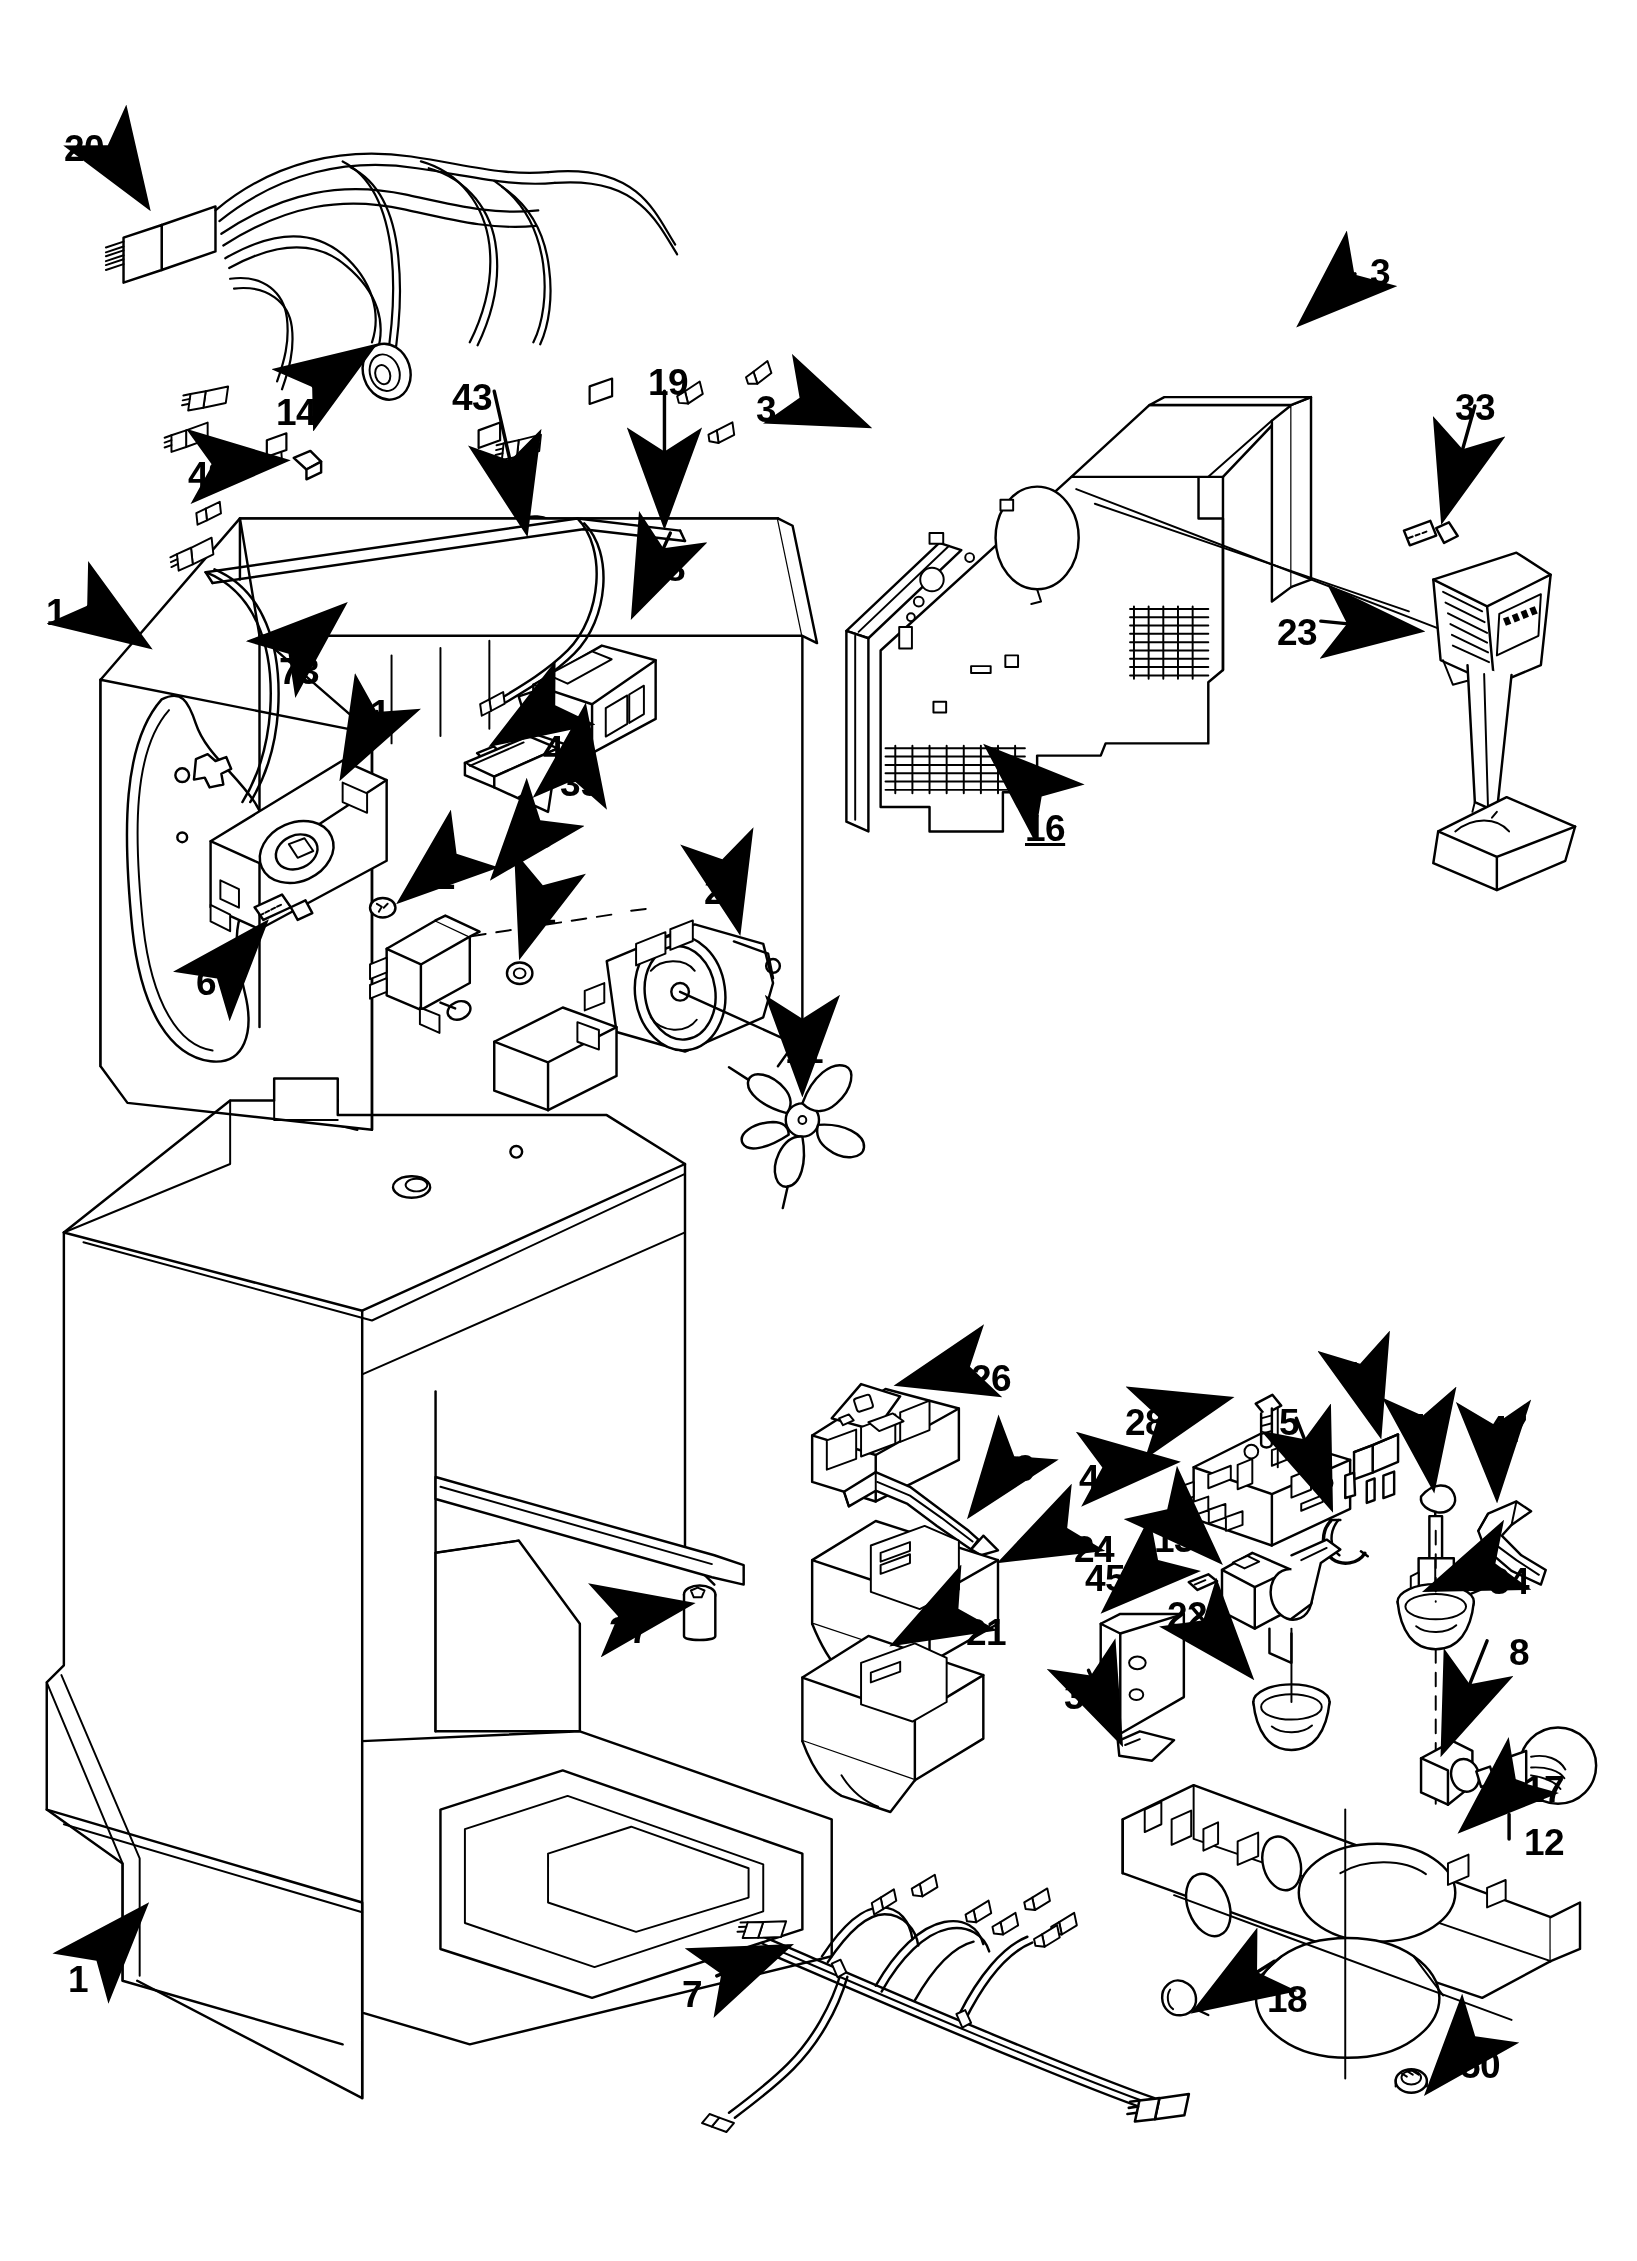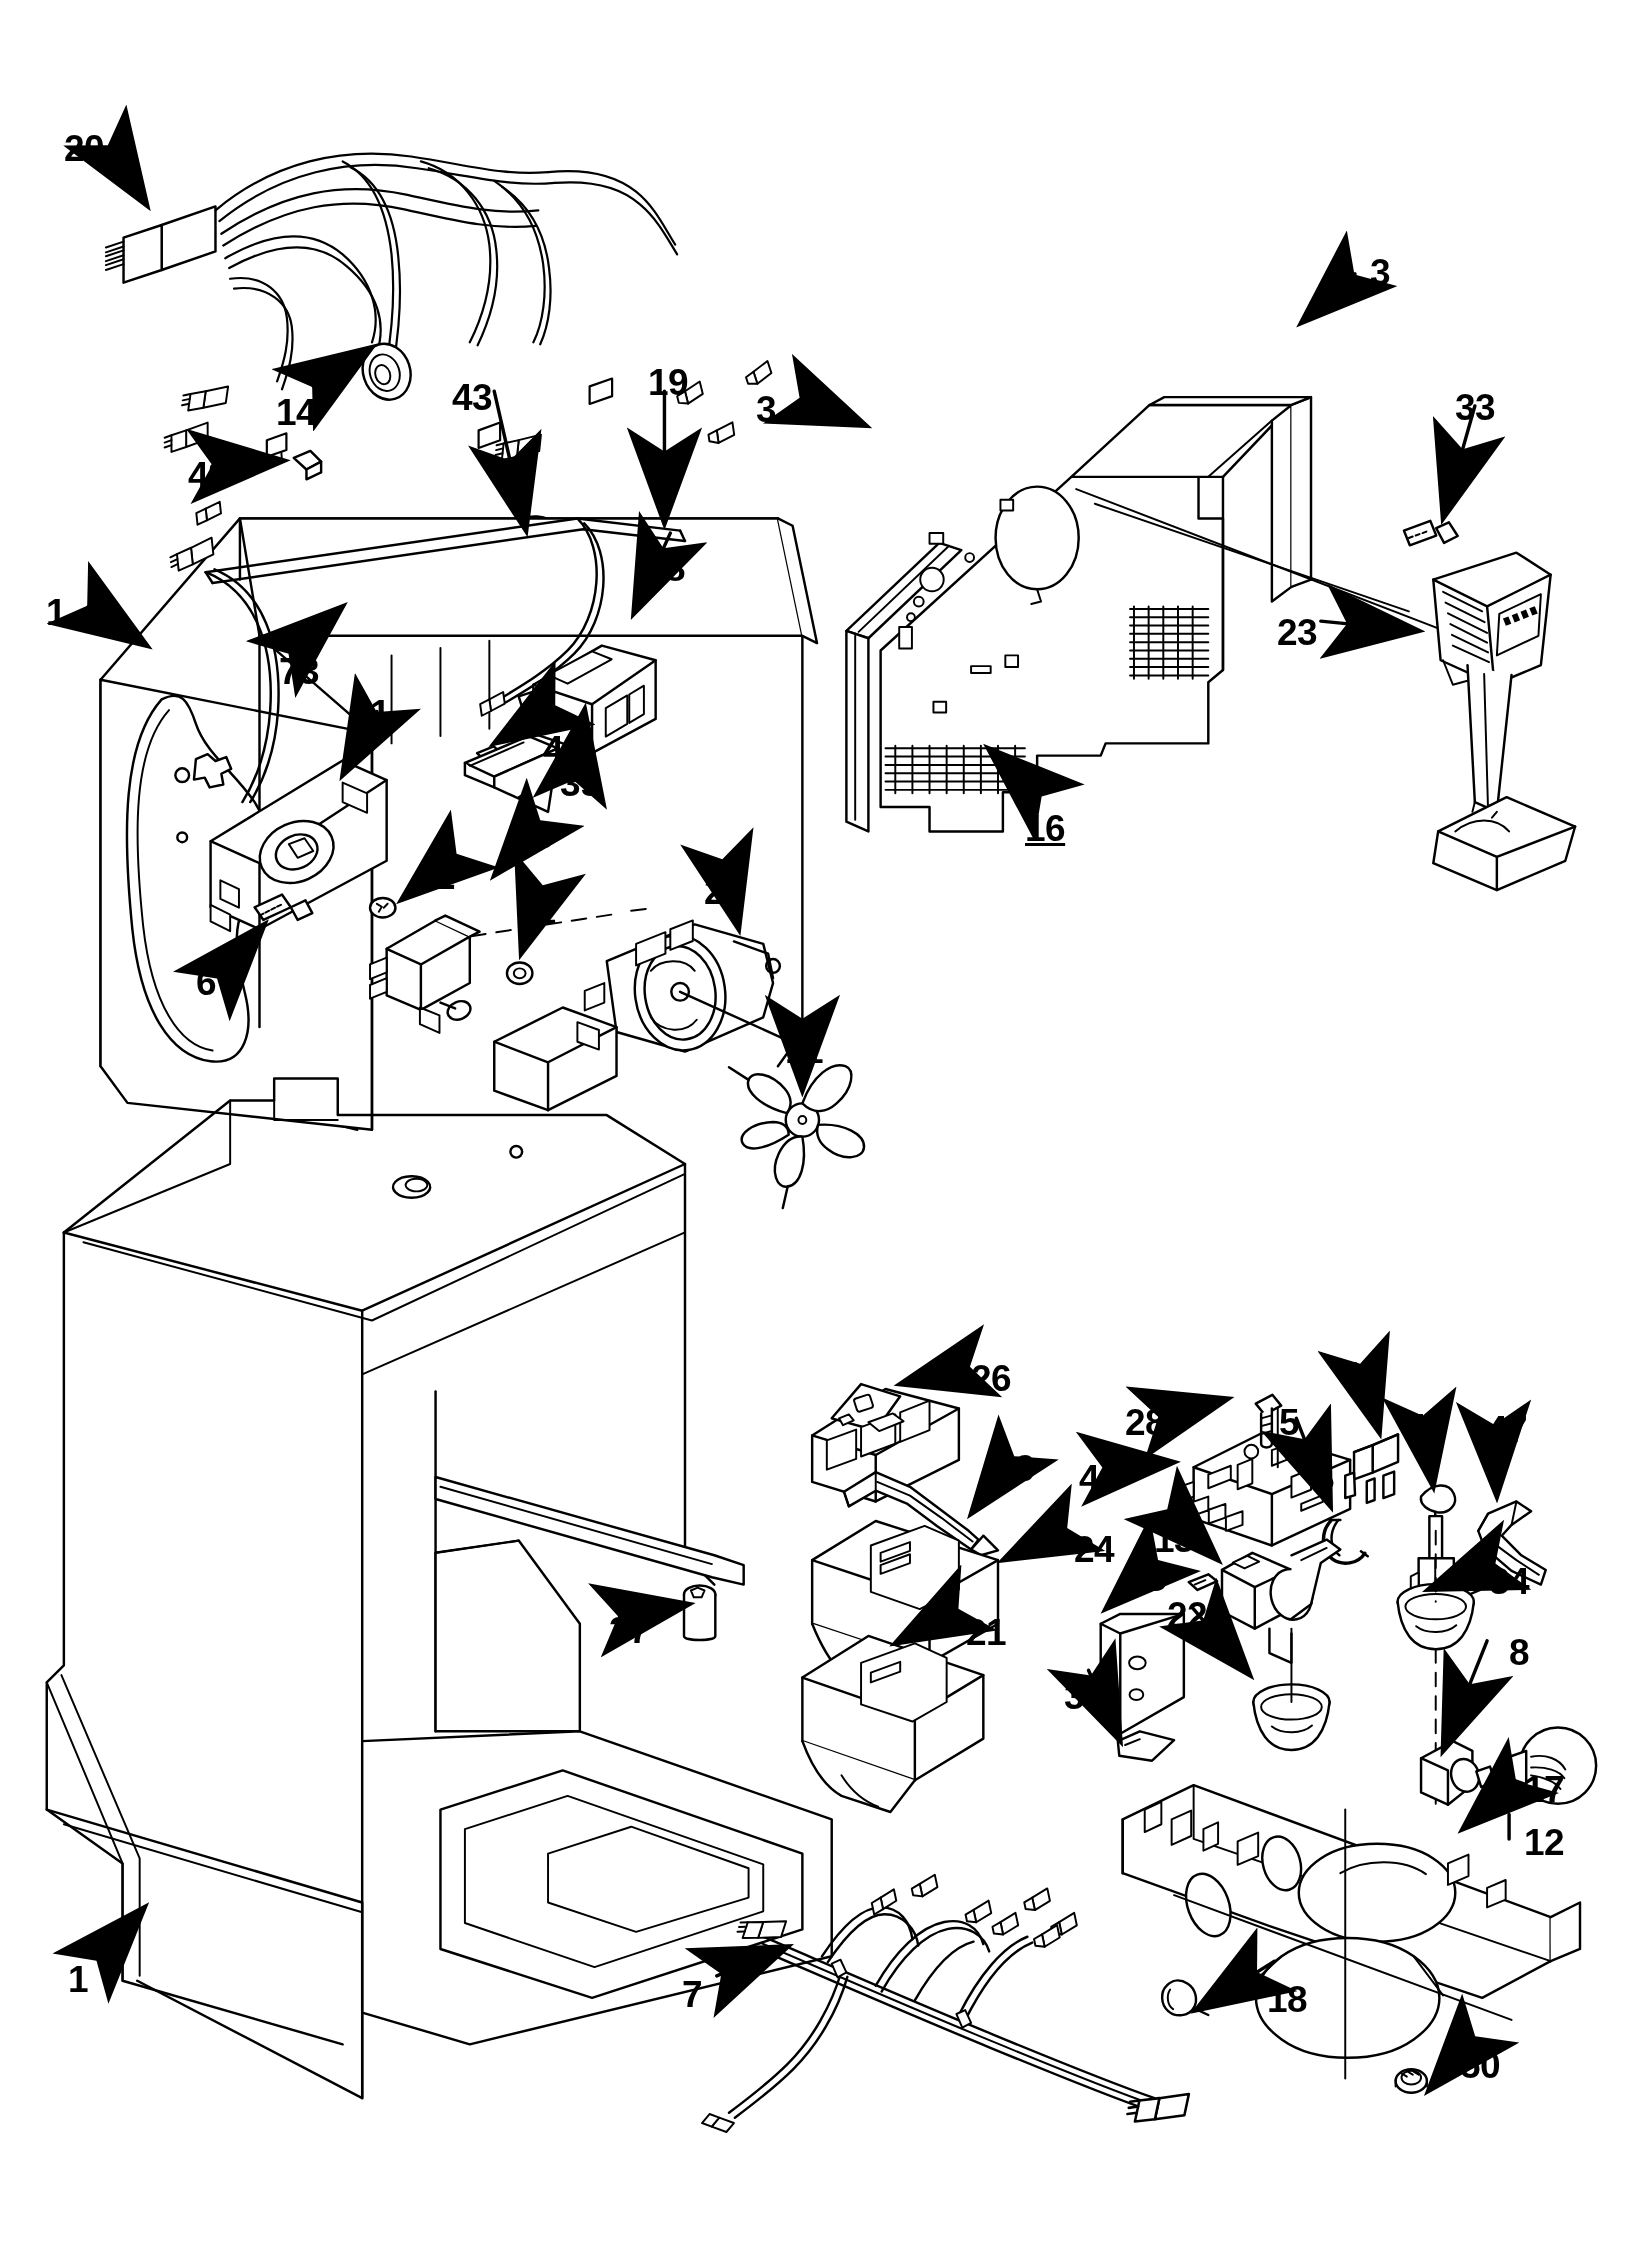--- a/index.html
+++ b/index.html
@@ -737,21 +737,21 @@
   <div class="callout" style="left:971px;top:1360px;">26</div>
   <div class="callout" style="left:1125px;top:1404px;">28</div>
   <div class="callout" style="left:1343px;top:1357px;">19</div>
   <div class="callout" style="left:1279px;top:1404px;">5</div>
   <div class="callout" style="left:1406px;top:1409px;">46</div>
   <div class="callout" style="left:1487px;top:1411px;">47</div>
   <div class="callout" style="left:1015px;top:1450px;">9</div>
   <div class="callout" style="left:1079px;top:1460px;">4</div>
   <div class="callout" style="left:1074px;top:1531px;">24</div>
   <div class="callout" style="left:1154px;top:1521px;">13</div>
-  <div class="callout" style="left:1127px;top:1560px;font-style:italic;">45</div>
+  <div class="callout" style="left:1085px;top:1560px;">45</div>
   <div class="callout" style="left:1489px;top:1563px;">34</div>
   <div class="callout" style="left:1167px;top:1597px;">22</div>
   <div class="callout" style="left:966px;top:1614px;">21</div>
   <div class="callout" style="left:1509px;top:1634px;">8</div>
   <div class="callout" style="left:1064px;top:1678px;">36</div>
   <div class="callout" style="left:609px;top:1612px;">37</div>
   <div class="callout" style="left:1524px;top:1771px;">17</div>
   <div class="callout" style="left:1524px;top:1824px;">12</div>
   <div class="callout" style="left:682px;top:1976px;">7</div>
   <div class="callout" style="left:1267px;top:1981px;">18</div>

